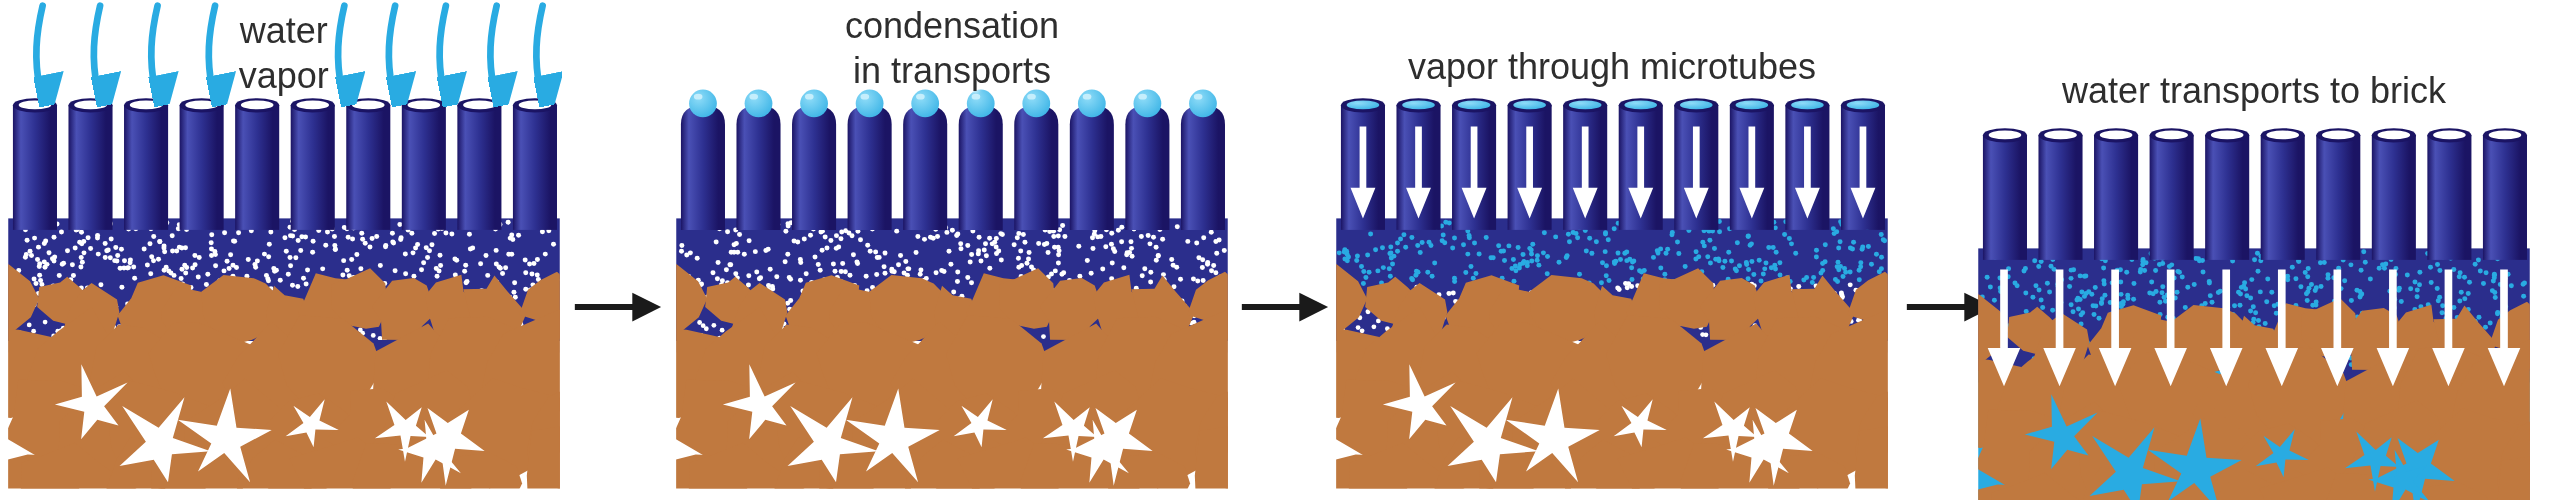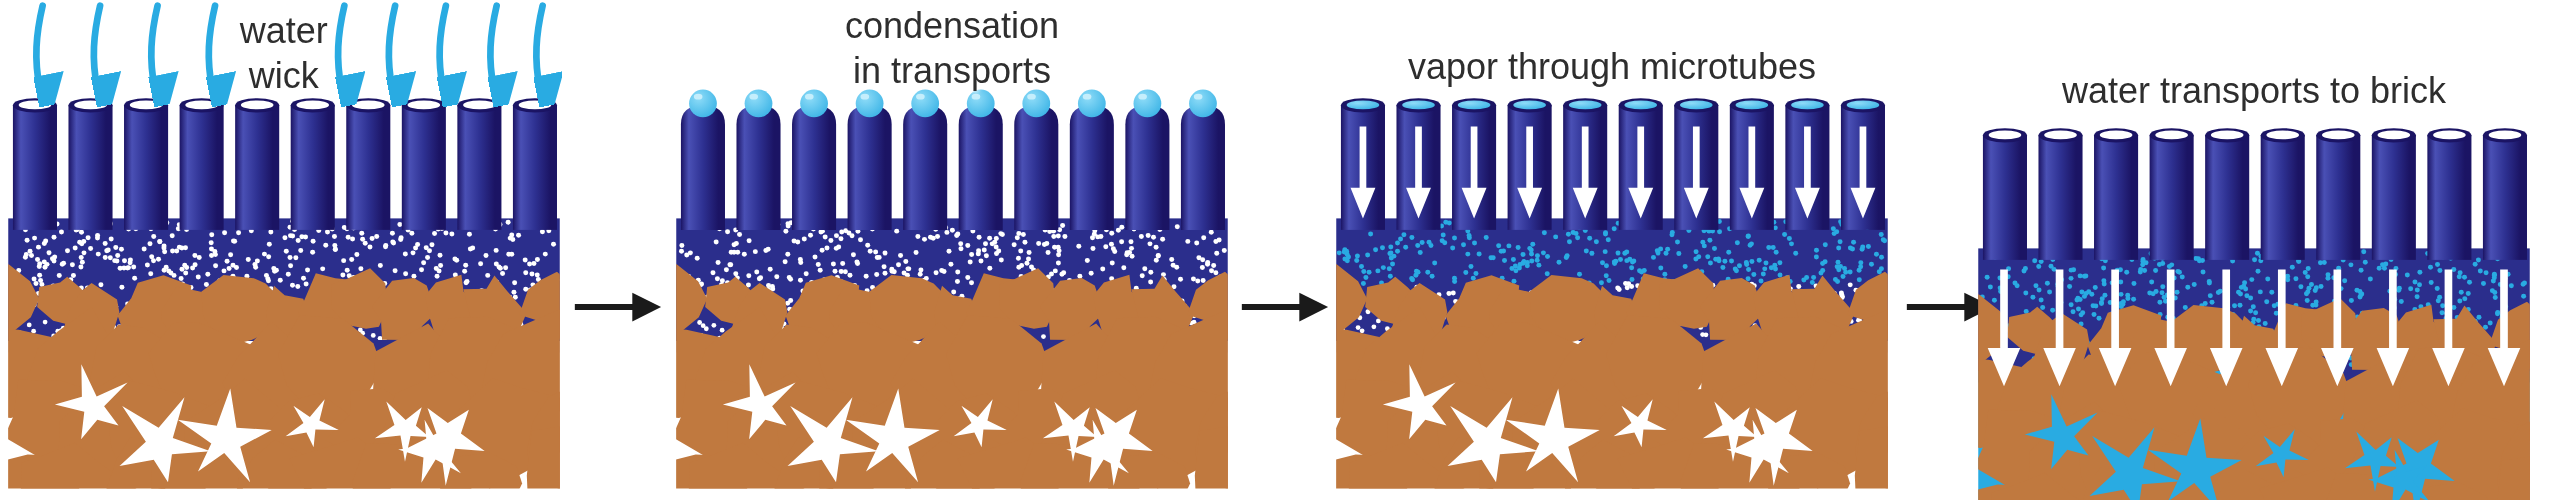--- a/index.html
+++ b/index.html
@@ -743,21 +743,21 @@
         <path d="M158,6 C151,36 149,62 155,92" stroke="#29ABE2" stroke-width="7" fill="none" stroke-linecap="round" marker-end="url(#pnl0-vh)"></path>
         <path d="M218,6 C211,36 209,62 215,92" stroke="#29ABE2" stroke-width="7" fill="none" stroke-linecap="round" marker-end="url(#pnl0-vh)"></path>
         <path d="M353,6 C346,36 344,62 350,92" stroke="#29ABE2" stroke-width="7" fill="none" stroke-linecap="round" marker-end="url(#pnl0-vh)"></path>
         <path d="M406,6 C399,36 397,62 403,92" stroke="#29ABE2" stroke-width="7" fill="none" stroke-linecap="round" marker-end="url(#pnl0-vh)"></path>
         <path d="M459,6 C452,36 450,62 456,92" stroke="#29ABE2" stroke-width="7" fill="none" stroke-linecap="round" marker-end="url(#pnl0-vh)"></path>
         <path d="M512,6 C505,36 503,62 509,92" stroke="#29ABE2" stroke-width="7" fill="none" stroke-linecap="round" marker-end="url(#pnl0-vh)"></path>
         <path d="M560,6 C553,36 551,62 557,92" stroke="#29ABE2" stroke-width="7" fill="none" stroke-linecap="round" marker-end="url(#pnl0-vh)"></path>
       </svg>
     <div class="panel-label">
       <span>water</span>
-      <span>wick</span>
+      <span>vapor</span>
     </div>
   </div>
 
   <div class="flow-arrow flow-arrow-1">
     <svg viewBox="0 0 96 48">
       <line x1="4" y1="24" x2="70" y2="24" stroke="#1A1A1A" stroke-width="6.5"></line>
       <polygon points="64,9 94,24 64,39" fill="#1A1A1A"></polygon>
     </svg>
   </div>
 

